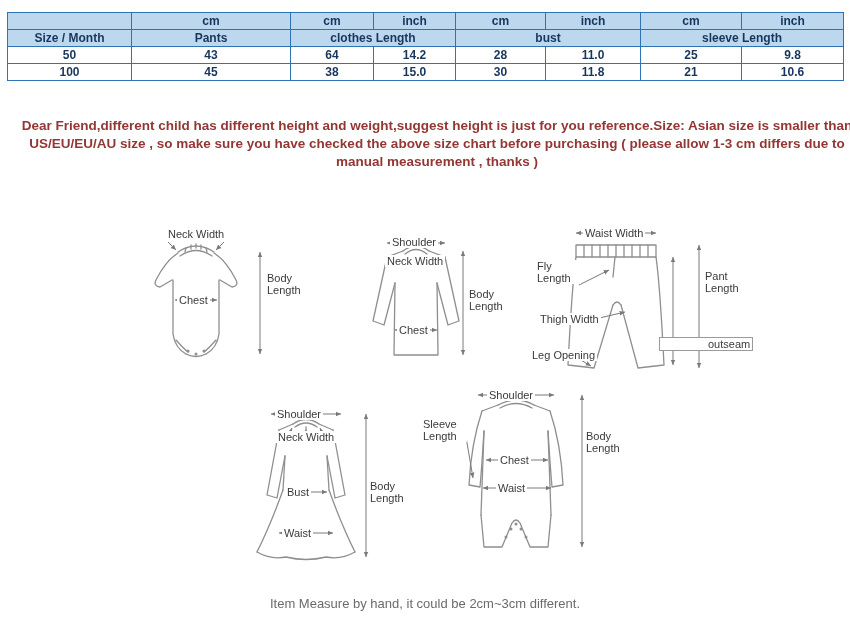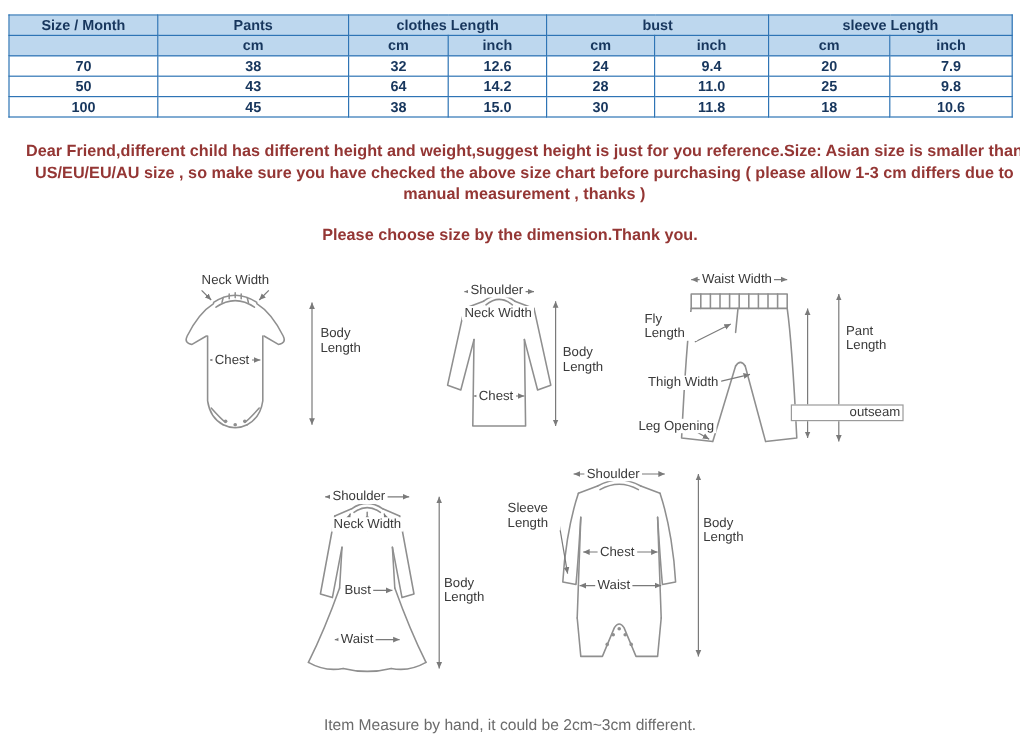--- a/index.html
+++ b/index.html
@@ -45,71 +45,60 @@
         <col style="width:159px">
         <col style="width:83px">
         <col style="width:82px">
       <col style="width:90px">
         <col style="width:95px">
         <col style="width:101px">
         <col style="width:102px">
     </colgroup>
     <tbody>
         <tr>
+      <td class="hdr"></td>
+      <td class="hdr">cm</td>
+      <td class="hdr">cm</td>
+      <td class="hdr">inch</td>
+      <td class="hdr">cm</td>
+      <td class="hdr">inch</td>
+      <td class="hdr">cm</td>
+      <td class="hdr">inch</td>
+    </tr>
+    <tr>
       <th class="hdr">Size / Month</th>
       <th class="hdr">Pants</th>
       <th class="hdr" colspan="2">clothes Length</th>
       <th class="hdr" colspan="2">bust</th>
       <th class="hdr" colspan="2">sleeve Length</th>
-    </tr>
-    <tr>
-      <td class="hdr"></td>
-      <td class="hdr">cm</td>
-      <td class="hdr">cm</td>
-      <td class="hdr">inch</td>
-      <td class="hdr">cm</td>
-      <td class="hdr">inch</td>
-      <td class="hdr">cm</td>
-      <td class="hdr">inch</td>
-    </tr>
-    <tr>
-      <td>70</td>
-      <td>38</td>
-      <td>32</td>
-      <td>12.6</td>
-      <td>24</td>
-      <td>9.4</td>
-      <td>20</td>
-      <td>7.9</td>
     </tr>
     <tr>
       <td>50</td>
       <td>43</td>
       <td>64</td>
       <td>14.2</td>
       <td>28</td>
       <td>11.0</td>
       <td>25</td>
       <td>9.8</td>
     </tr>
     <tr>
       <td>100</td>
       <td>45</td>
       <td>38</td>
       <td>15.0</td>
       <td>30</td>
       <td>11.8</td>
-      <td>18</td>
+      <td>21</td>
       <td>10.6</td>
     </tr>
   </tbody>
     </table>
 
   <div class="disclaimer">Dear Friend,different child has different height and weight,suggest height is just for you reference.Size: Asian size is smaller than US/EU/EU/AU size , so make sure you have checked the above size chart before purchasing ( please allow 1-3 cm differs due to manual measurement , thanks )</div>
-  <div class="choose-note">Please choose size by the dimension.Thank you.</div>
 
   <div class="diagrams">
 
     <svg width="0" height="0">
       <defs>
         <marker id="arw" viewBox="0 0 10 10" refX="9" refY="5" markerWidth="6" markerHeight="6" orient="auto-start-reverse">
           <path d="M0,1 L9,5 L0,9 z" fill="#7a7a7a"></path>
         </marker>
       </defs>
     </svg>

